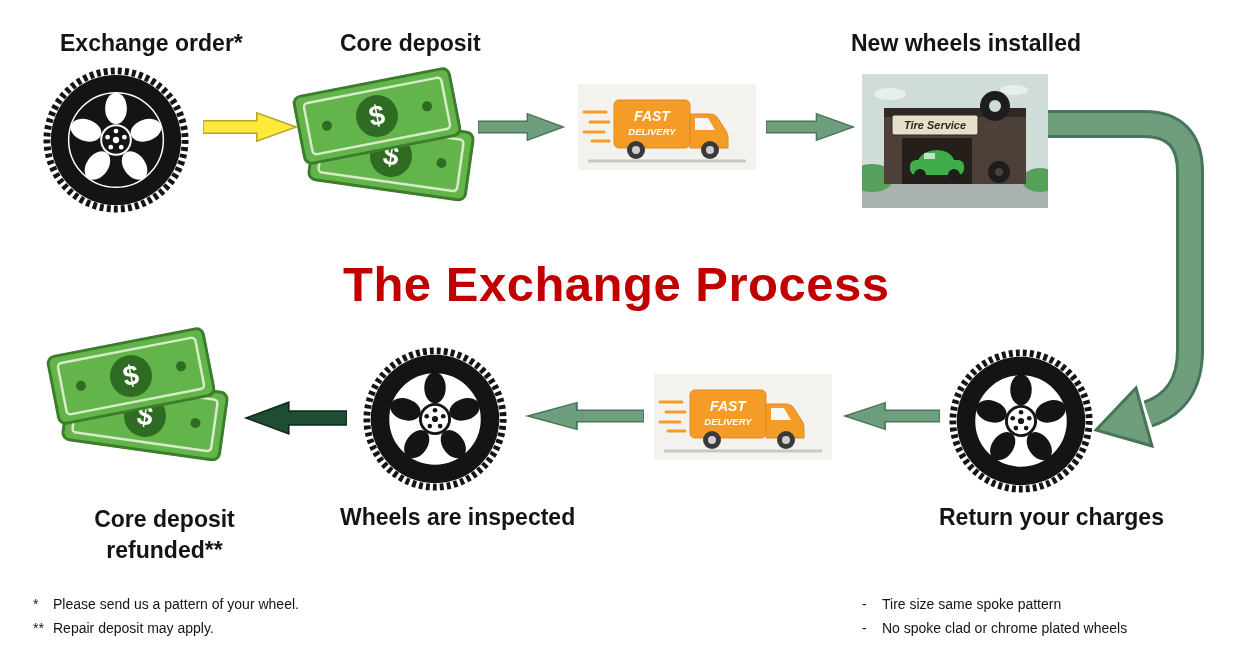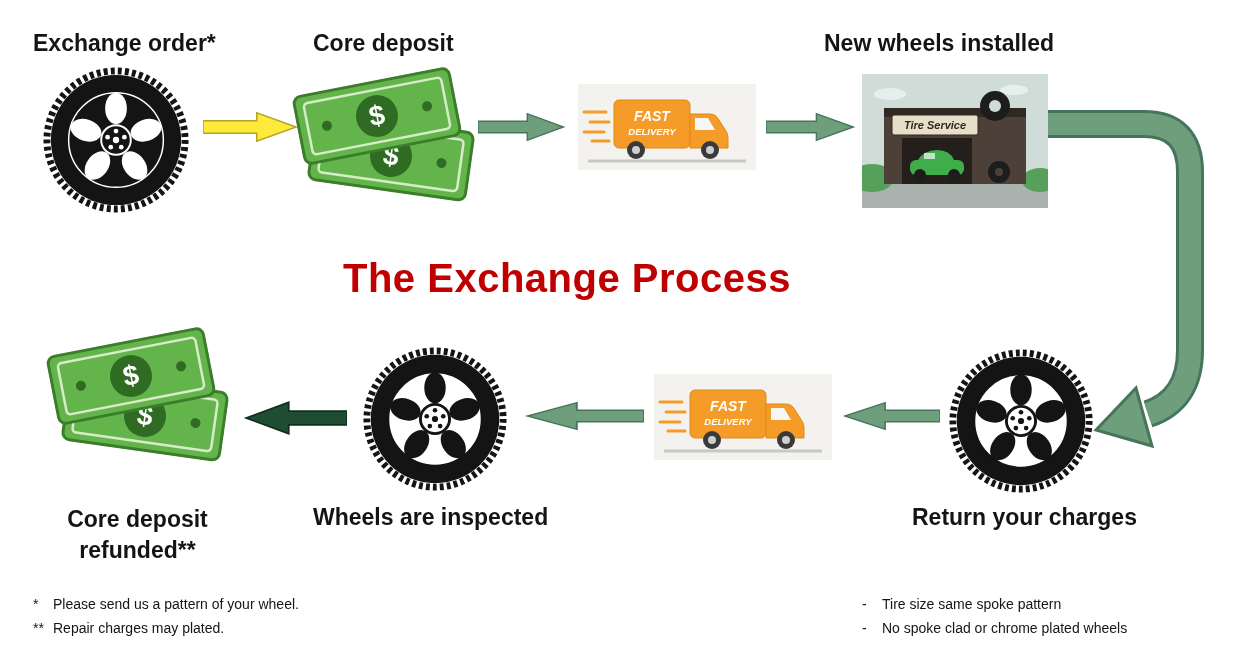--- a/index.html
+++ b/index.html
@@ -1,24 +1,24 @@
 <!DOCTYPE html>
 <html style="--title-red: #C00000; --arrow-yellow: #FFE93B; --arrow-yellow-outline: #B3A625; --arrow-green: #6F9E7C; --arrow-green-outline: #46755B; --arrow-dark-green: #1E4D33; --arrow-dark-green-outline: #0F2E1D; --money-green: #63B54B; --money-dark-green: #2F6B22; --truck-orange: #F59B28; --text-black: #141414;"><head>
 <meta charset="utf-8">
 <style>
   html,body{margin:0;padding:0;background:#ffffff;}
   .canvas{
     position:relative;width:1250px;height:666px;background:#ffffff;overflow:hidden;
     font-family:"Liberation Sans",sans-serif;color:#141414;
   }
   .abs{position:absolute;}
-  .step-label{font-size:23px;font-weight:600;color:#141414;white-space:pre-line;}
+  .step-label{font-size:23px;font-weight:600;color:#141414;white-space:pre-line;margin-left:27px;}
   .center-label{text-align:center;}
   .title{
-    font-size:40px;font-weight:700;color:var(--title-red,#C00000);letter-spacing:0.5px;text-align:right;
+    font-size:49px;font-weight:700;color:var(--title-red,#C00000);letter-spacing:0.5px;text-align:right;
   }
   .arrow svg{display:block;width:100%;height:100%;}
   .arrow-yellow polygon{fill:var(--arrow-yellow,#FFE93B);stroke:var(--arrow-yellow-outline,#B3A625);stroke-width:1.6;}
   .arrow-green polygon{fill:var(--arrow-green,#6F9E7C);stroke:var(--arrow-green-outline,#46755B);stroke-width:1.6;}
   .arrow-dark polygon{fill:var(--arrow-dark-green,#1E4D33);stroke:var(--arrow-dark-green-outline,#0F2E1D);stroke-width:1.6;}
   .flip{transform:scaleX(-1);}
   .money{position:absolute;}
   .money .note{position:absolute;width:162px;height:72px;}
   .money .back{left:14px;top:42px;transform:rotate(8deg);}
   .money .front{left:0;top:2px;transform:rotate(-11deg);}
@@ -256,21 +256,21 @@
   <div class="abs step-label center-label" style="left:35px;top:504px;width:205px;line-height:1.35;">Core deposit
 refunded**</div>
 
   <div class="abs footnotes" style="left:33px;top:592px;">
     <div class="footnote-line">
       <span class="footnote-marker">*</span>
       <span>Please send us a pattern of your wheel.</span>
     </div>
     <div class="footnote-line">
       <span class="footnote-marker">**</span>
-      <span>Repair charges may plated.</span>
+      <span>Repair deposit may apply.</span>
     </div>
   </div>
 
   <div class="abs footnotes" style="left:862px;top:592px;">
     <div class="footnote-line">
       <span class="footnote-marker">-</span>
       <span>Tire size same spoke pattern</span>
     </div>
     <div class="footnote-line">
       <span class="footnote-marker">-</span>

